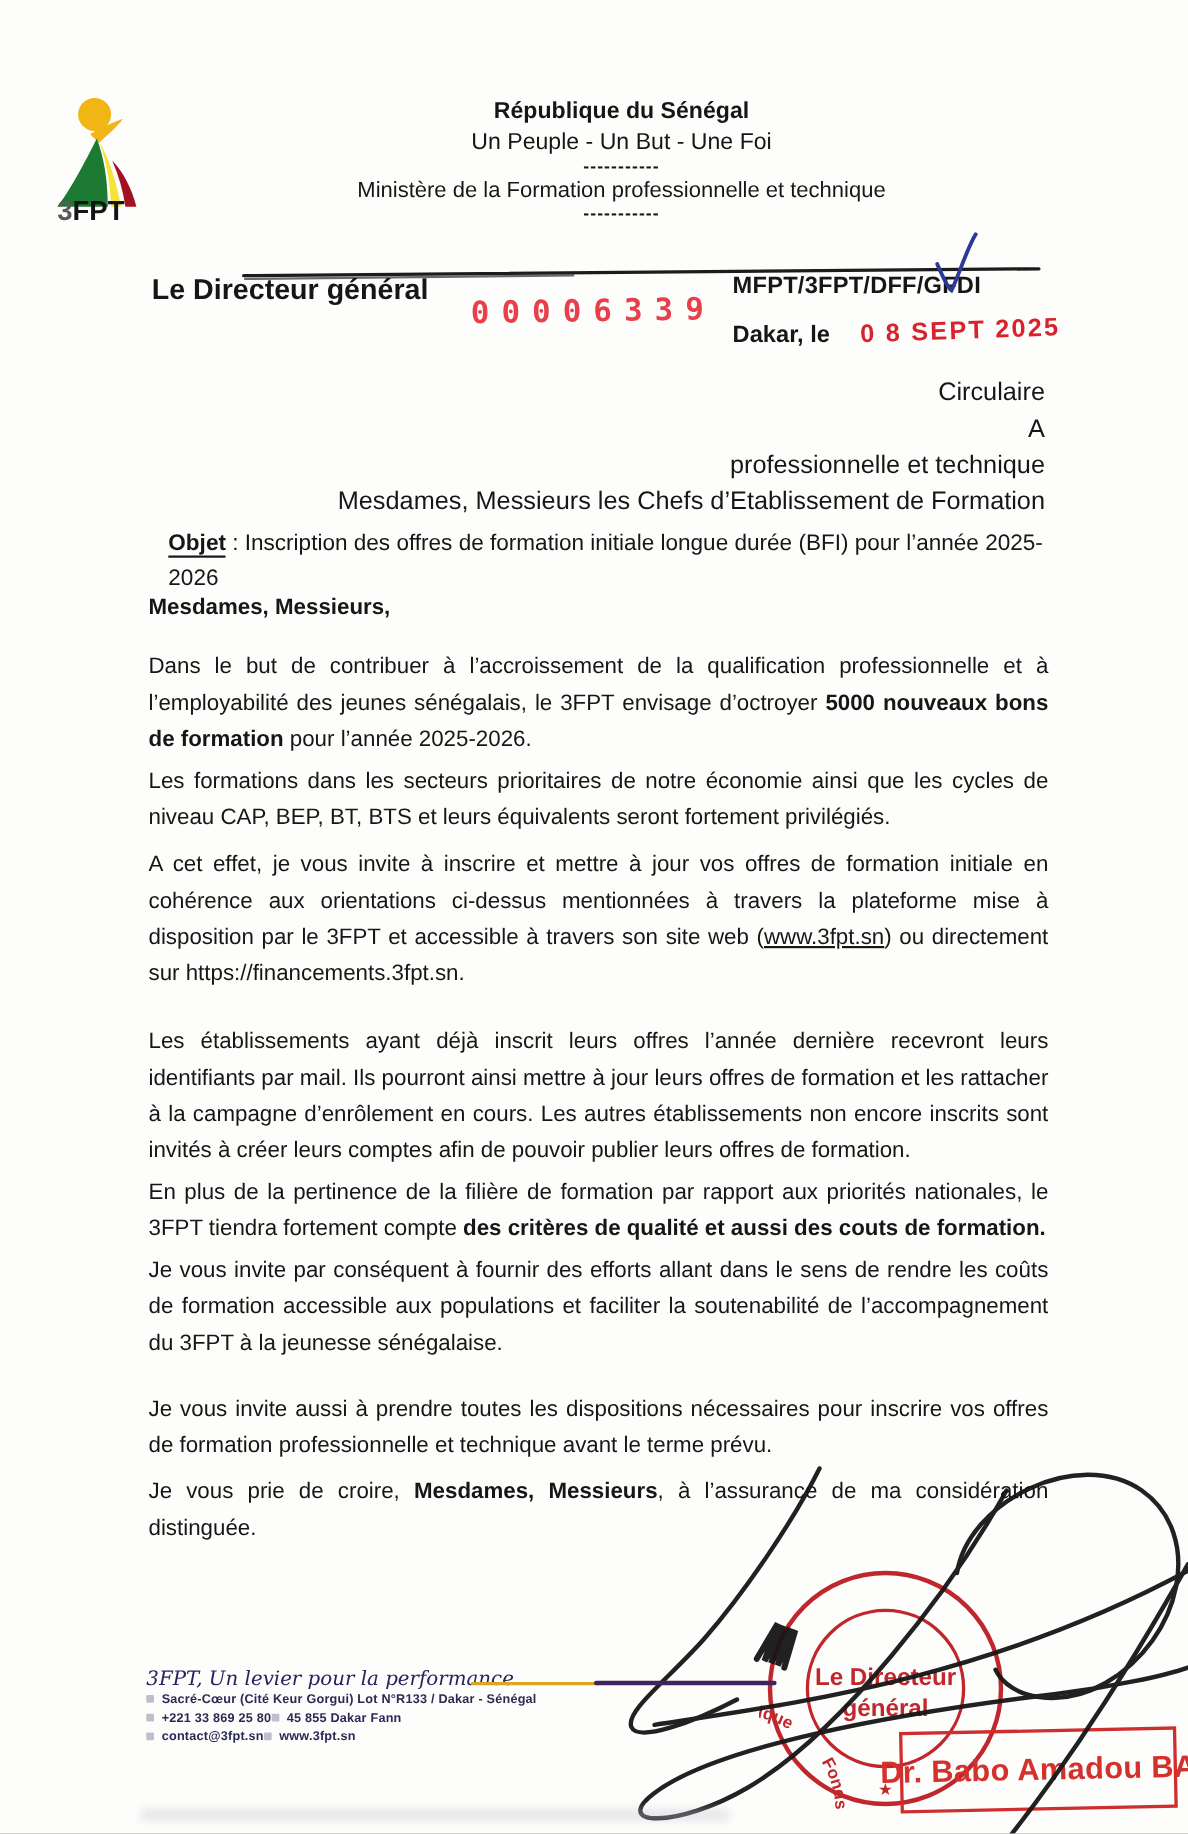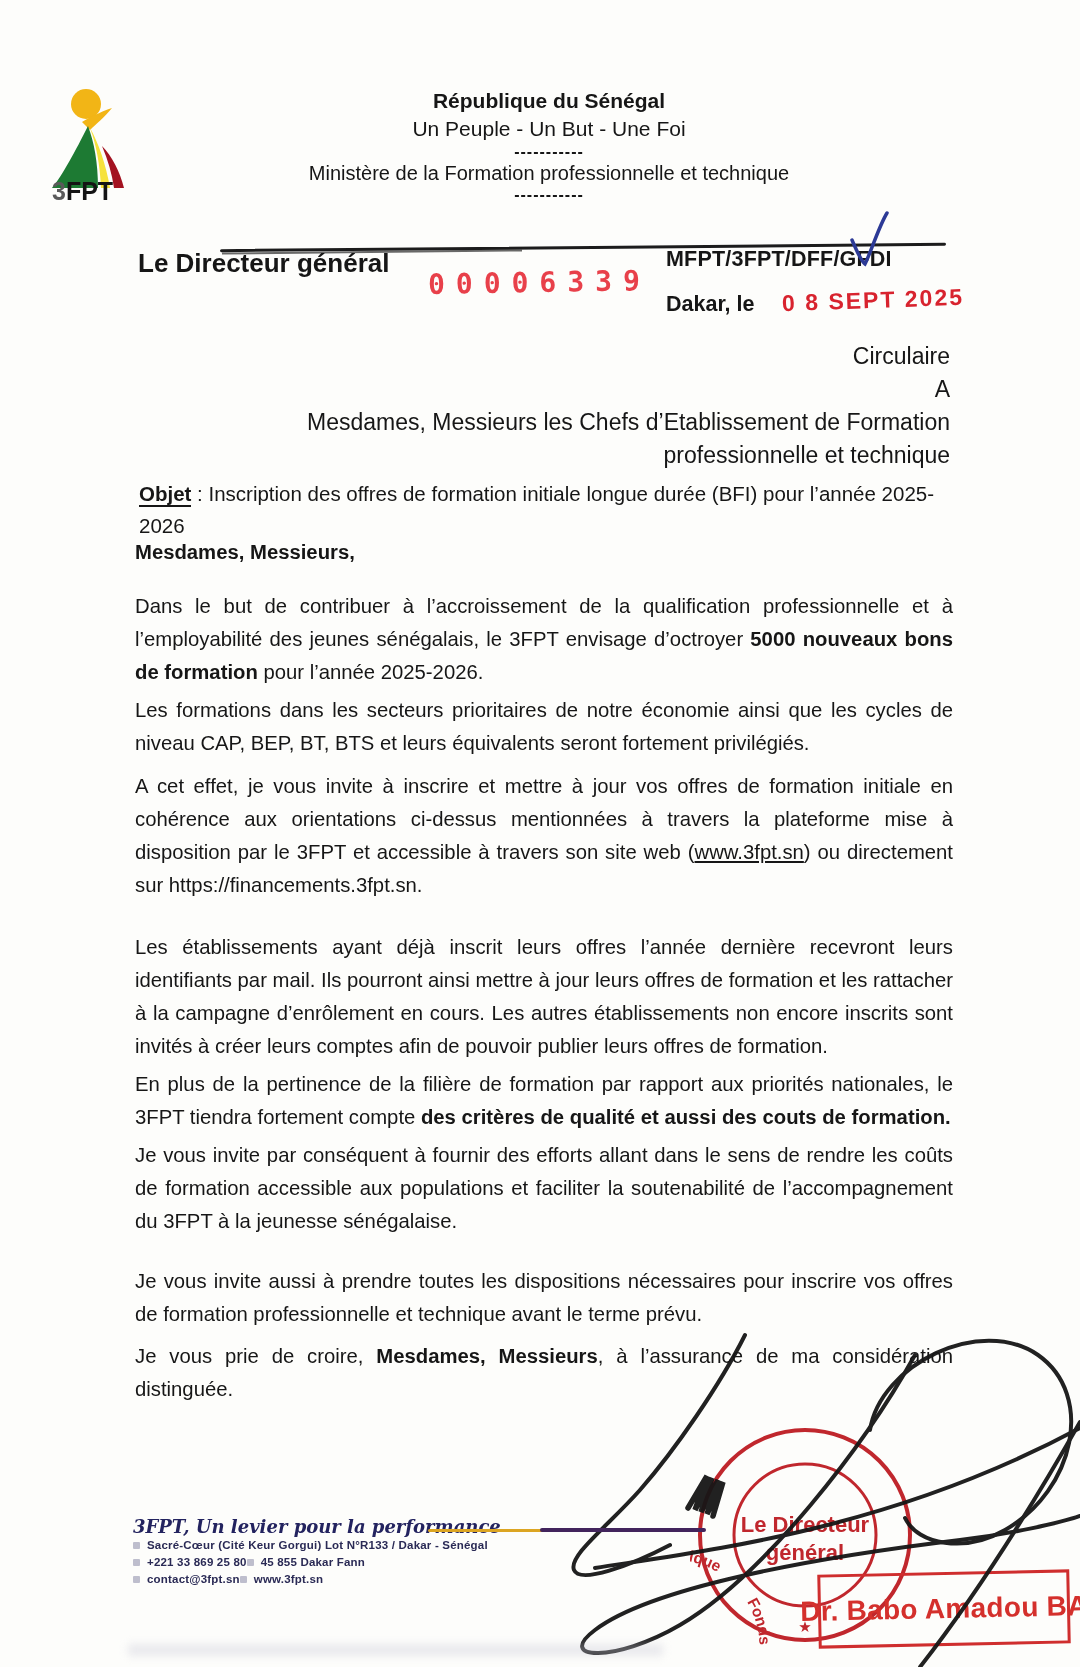--- a/index.html
+++ b/index.html
@@ -3,42 +3,42 @@
 <meta charset="utf-8">
 <style>
   html,body{margin:0;padding:0;background:#9a9a9a;}
   .page{
     position:relative;width:1080px;height:1667px;margin:0 auto;
     background:#fdfdfb;overflow:hidden;
     font-family:"Liberation Sans",sans-serif;color:#161616;
   }
   
   .logo{position:absolute;left:38px;top:84px;width:110px;height:118px;}
-  .hdr-center{position:absolute;left:34px;top:88px;width:1030px;text-align:center;line-height:1.25;}
+  .hdr-center{position:absolute;left:50px;top:88px;width:1030px;text-align:center;line-height:1.25;}
   .hdr-republic{font-weight:bold;font-size:21px;}
   .hdr-motto{font-size:21px;margin-top:2px;}
   .hdr-dashes{font-size:16px;letter-spacing:1px;line-height:1.1;font-weight:bold;}
   .hdr-ministry{font-size:20px;margin-top:1px;}
   .hdr-fund{font-weight:bold;font-size:20.5px;margin-top:2px;}
   .hdr-rule{position:absolute;left:220px;top:246px;width:726px;height:3px;background:#1c1c1c;transform:rotate(-0.5deg);border-radius:2px;}
   .hdr-rule2{position:absolute;left:222px;top:251px;width:300px;height:2px;background:#2a2a2a;transform:rotate(-0.6deg);opacity:.7;}
   
   .director{position:absolute;left:138px;top:248px;font-weight:bold;font-size:26px;text-align:center;}
   .stamp-number{position:absolute;left:428px;top:266px;font-family:"DejaVu Sans Mono",monospace;
     font-weight:bold;font-size:28px;color:#e8404a;letter-spacing:11px;transform:rotate(-1deg);}
   .refcode{position:absolute;left:666px;top:247px;font-weight:bold;font-size:21.5px;letter-spacing:.2px;}
   .dakar{position:absolute;left:666px;top:292px;font-weight:bold;font-size:21.5px;}
   .date-stamp{position:absolute;left:782px;top:287px;color:#d8232e;font-weight:bold;font-size:23px;
     letter-spacing:2px;transform:rotate(-2deg);font-family:"Liberation Sans",sans-serif;}
   .checkmark{position:absolute;left:846px;top:210px;width:44px;height:62px;}
   
   .title-block{position:absolute;left:80px;top:340px;width:870px;text-align:right;font-weight:normal;}
   .title-line{font-size:23px;line-height:33px;}
   
-  .subject{position:absolute;left:139px;top:478px;width:818px;font-size:20.5px;line-height:32px;text-align:left;}
+  .subject{position:absolute;left:153px;top:478px;width:818px;font-size:20.5px;line-height:32px;text-align:left;}
   .subject b{border-bottom:2.5px solid #161616;}
   
   .body-flow{position:absolute;left:135px;top:536px;width:818px;font-size:20.3px;line-height:33px;}
   .body-flow p{margin:0;text-align:justify;}
   .salutation{font-weight:bold;margin-bottom:21px !important;text-align:left !important;}
   .p2{margin-top:5px !important;}
   .p3{margin-top:10px !important;}
   .p4{margin-top:29px !important;}
   .p5{margin-top:5px !important;}
   .p6{margin-top:5px !important;}
@@ -47,21 +47,21 @@
   .p9{margin-top:9px !important;}
   .weblink{text-decoration:underline;}
   
   .round-stamp{position:absolute;left:690px;top:1420px;width:230px;height:230px;}
   .name-stamp{position:absolute;left:818px;top:1572px;width:246px;height:68px;border:3.5px solid #cf2e2e;
     display:flex;align-items:center;justify-content:center;color:#d4302c;font-weight:bold;font-size:28px;
     transform:rotate(-1.2deg);letter-spacing:.3px;white-space:nowrap;}
   .signature-svg{position:absolute;left:560px;top:1330px;width:520px;height:337px;}
   
   .footer{position:absolute;left:133px;top:1516px;width:480px;color:#23235f;}
-  .tagline{font-family:"DejaVu Serif",serif;font-style:italic;font-weight:bold;font-size:18px;color:#23235f;}
+  .tagline{font-family:"DejaVu Serif",serif;font-style:italic;font-weight:normal;font-size:18px;color:#23235f;}
   .addr-line{font-size:11.5px;font-weight:bold;line-height:17px;color:#2a2a55;letter-spacing:.2px;}
   .addr-ico{display:inline-block;width:7px;height:7px;background:#8b8ba8;opacity:.55;margin-right:7px;border-radius:1px;}
   .addr-col2{display:inline-block;}
   .deco-line{position:absolute;left:428px;top:1528px;width:278px;height:4px;}
   .deco-yellow{position:absolute;left:0;top:1px;width:118px;height:3px;background:#dca522;border-radius:2px;}
   .deco-purple{position:absolute;left:112px;top:0;width:166px;height:4px;background:#42245c;border-radius:2px;}
   .bottom-smudge{position:absolute;left:128px;top:1644px;width:535px;height:12px;background:#c9c9d6;opacity:.38;filter:blur(4px);}
 </style>
 </head>
 <body>
@@ -94,22 +94,22 @@
   <div class="refcode">MFPT/3FPT/DFF/GFDI</div>
   <svg class="checkmark" viewBox="0 0 44 62">
     <path d="M6 30 C12 44 16 52 19 54 C25 42 33 16 41 3" fill="none" stroke="#2c3a96" stroke-width="3.5" stroke-linecap="round"></path>
   </svg>
   <div class="dakar">Dakar, le</div>
   <div class="date-stamp">0 8 SEPT 2025</div>
 
   <div class="title-block">
     <div class="title-line">Circulaire</div>
     <div class="title-line">A</div>
+    <div class="title-line">professionnelle et technique</div>
     <div class="title-line">Mesdames, Messieurs les Chefs d’Etablissement de Formation</div>
-    <div class="title-line">professionnelle et technique</div>
   </div>
 
   <div class="subject">
     <b>Objet</b><span> : Inscription des offres de formation initiale longue durée (BFI) pour l’année 2025-2026</span>
   </div>
 
   <div class="body-flow">
     <p class="salutation">Mesdames, Messieurs,</p>
     <p class="p1"><span>Dans le but de contribuer à l’accroissement de la qualification professionnelle et à l’employabilité des jeunes sénégalais, le 3FPT envisage d’octroyer </span><b>5000 nouveaux bons de formation</b><span> pour l’année 2025-2026.</span></p>
     <p class="p2">Les formations dans les secteurs prioritaires de notre économie ainsi que les cycles de niveau CAP, BEP, BT, BTS et leurs équivalents seront fortement privilégiés.</p>

